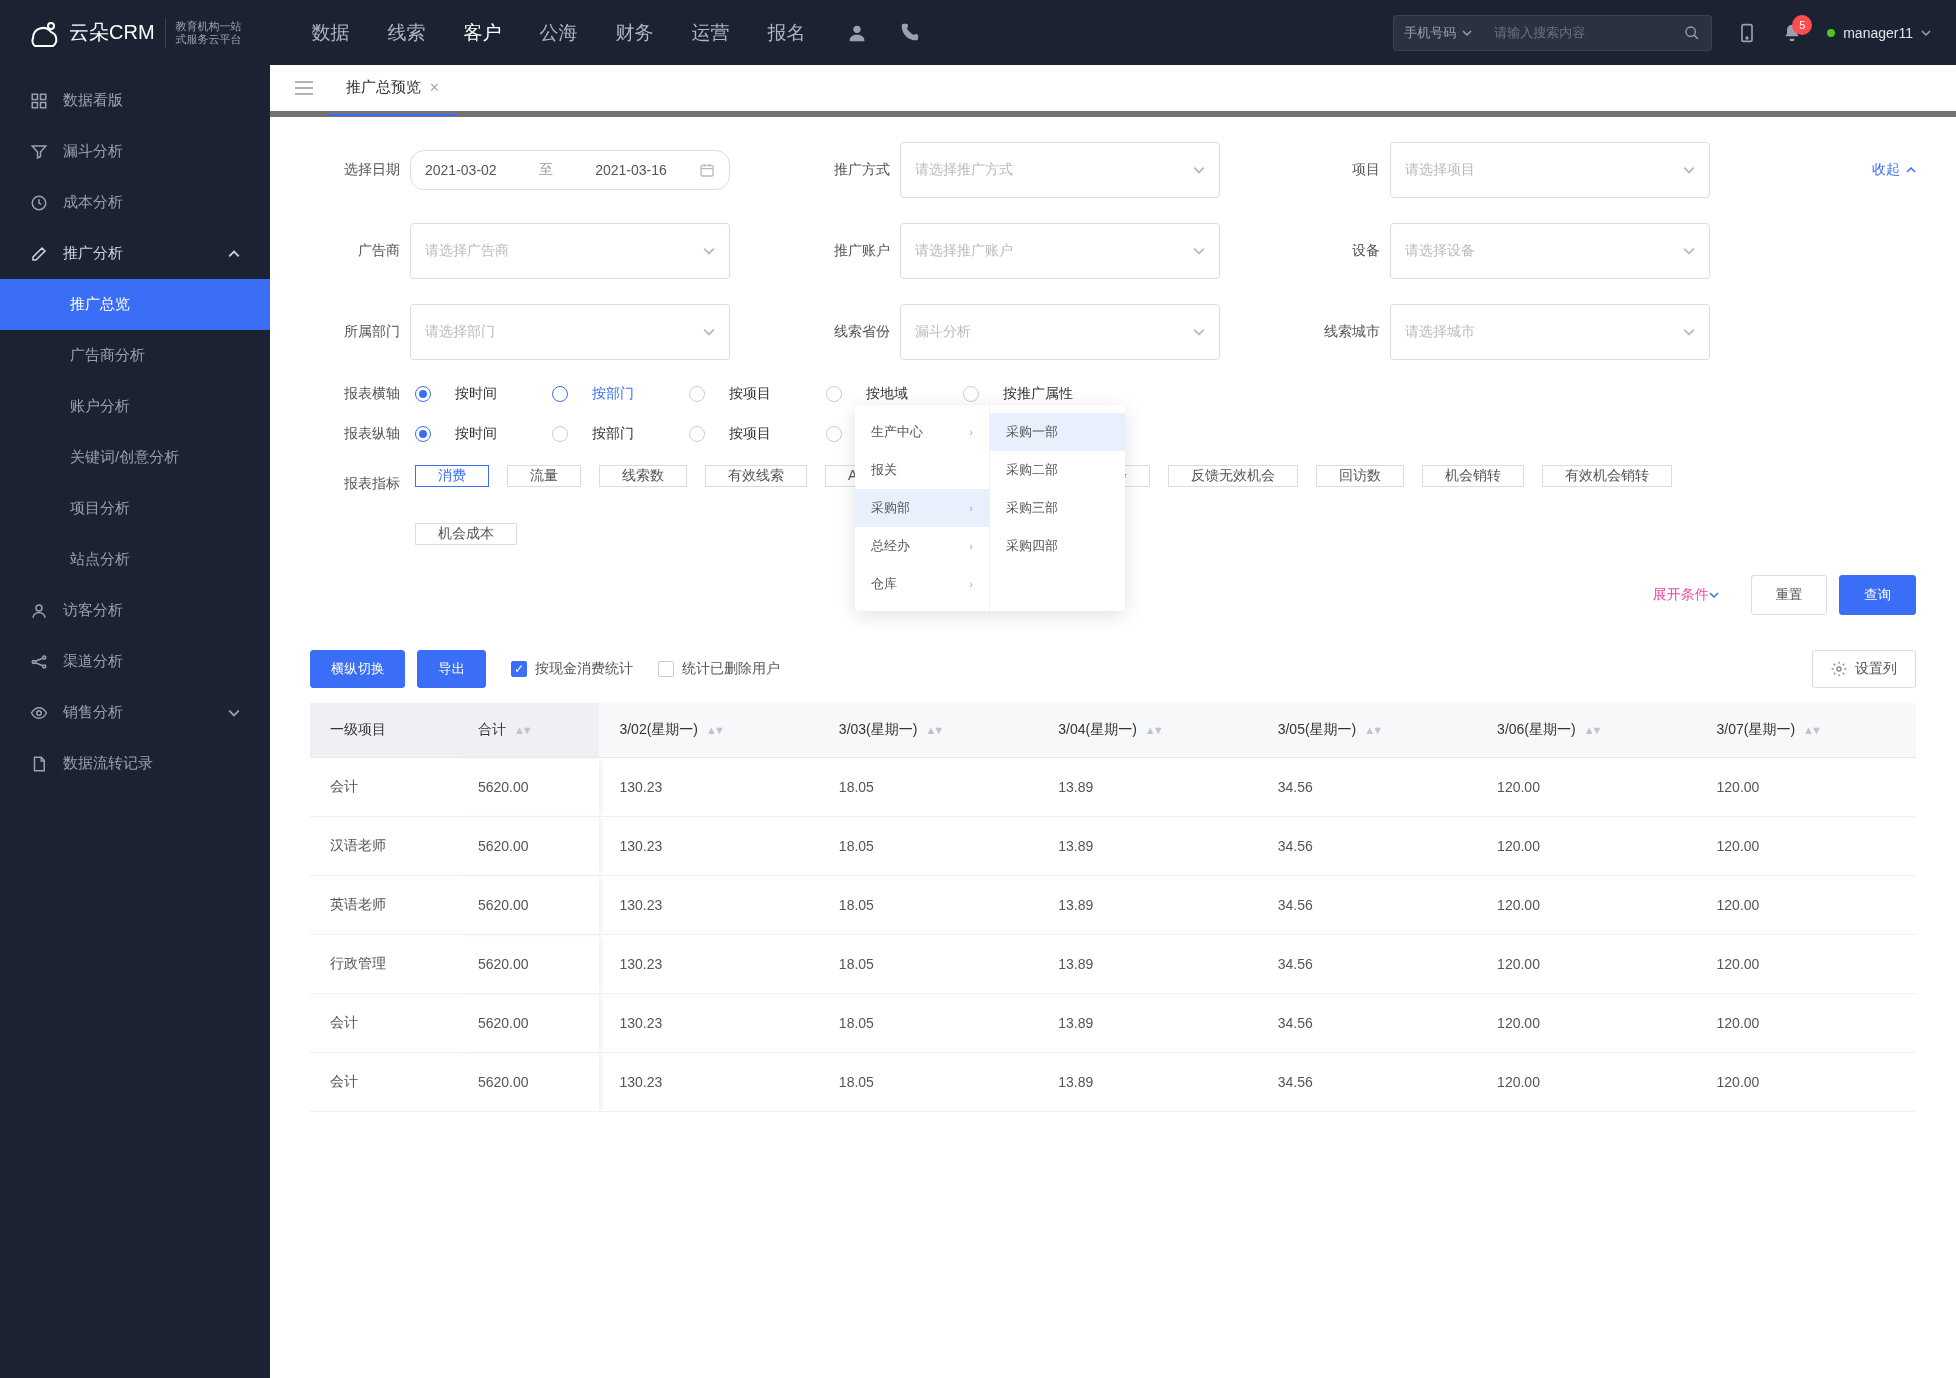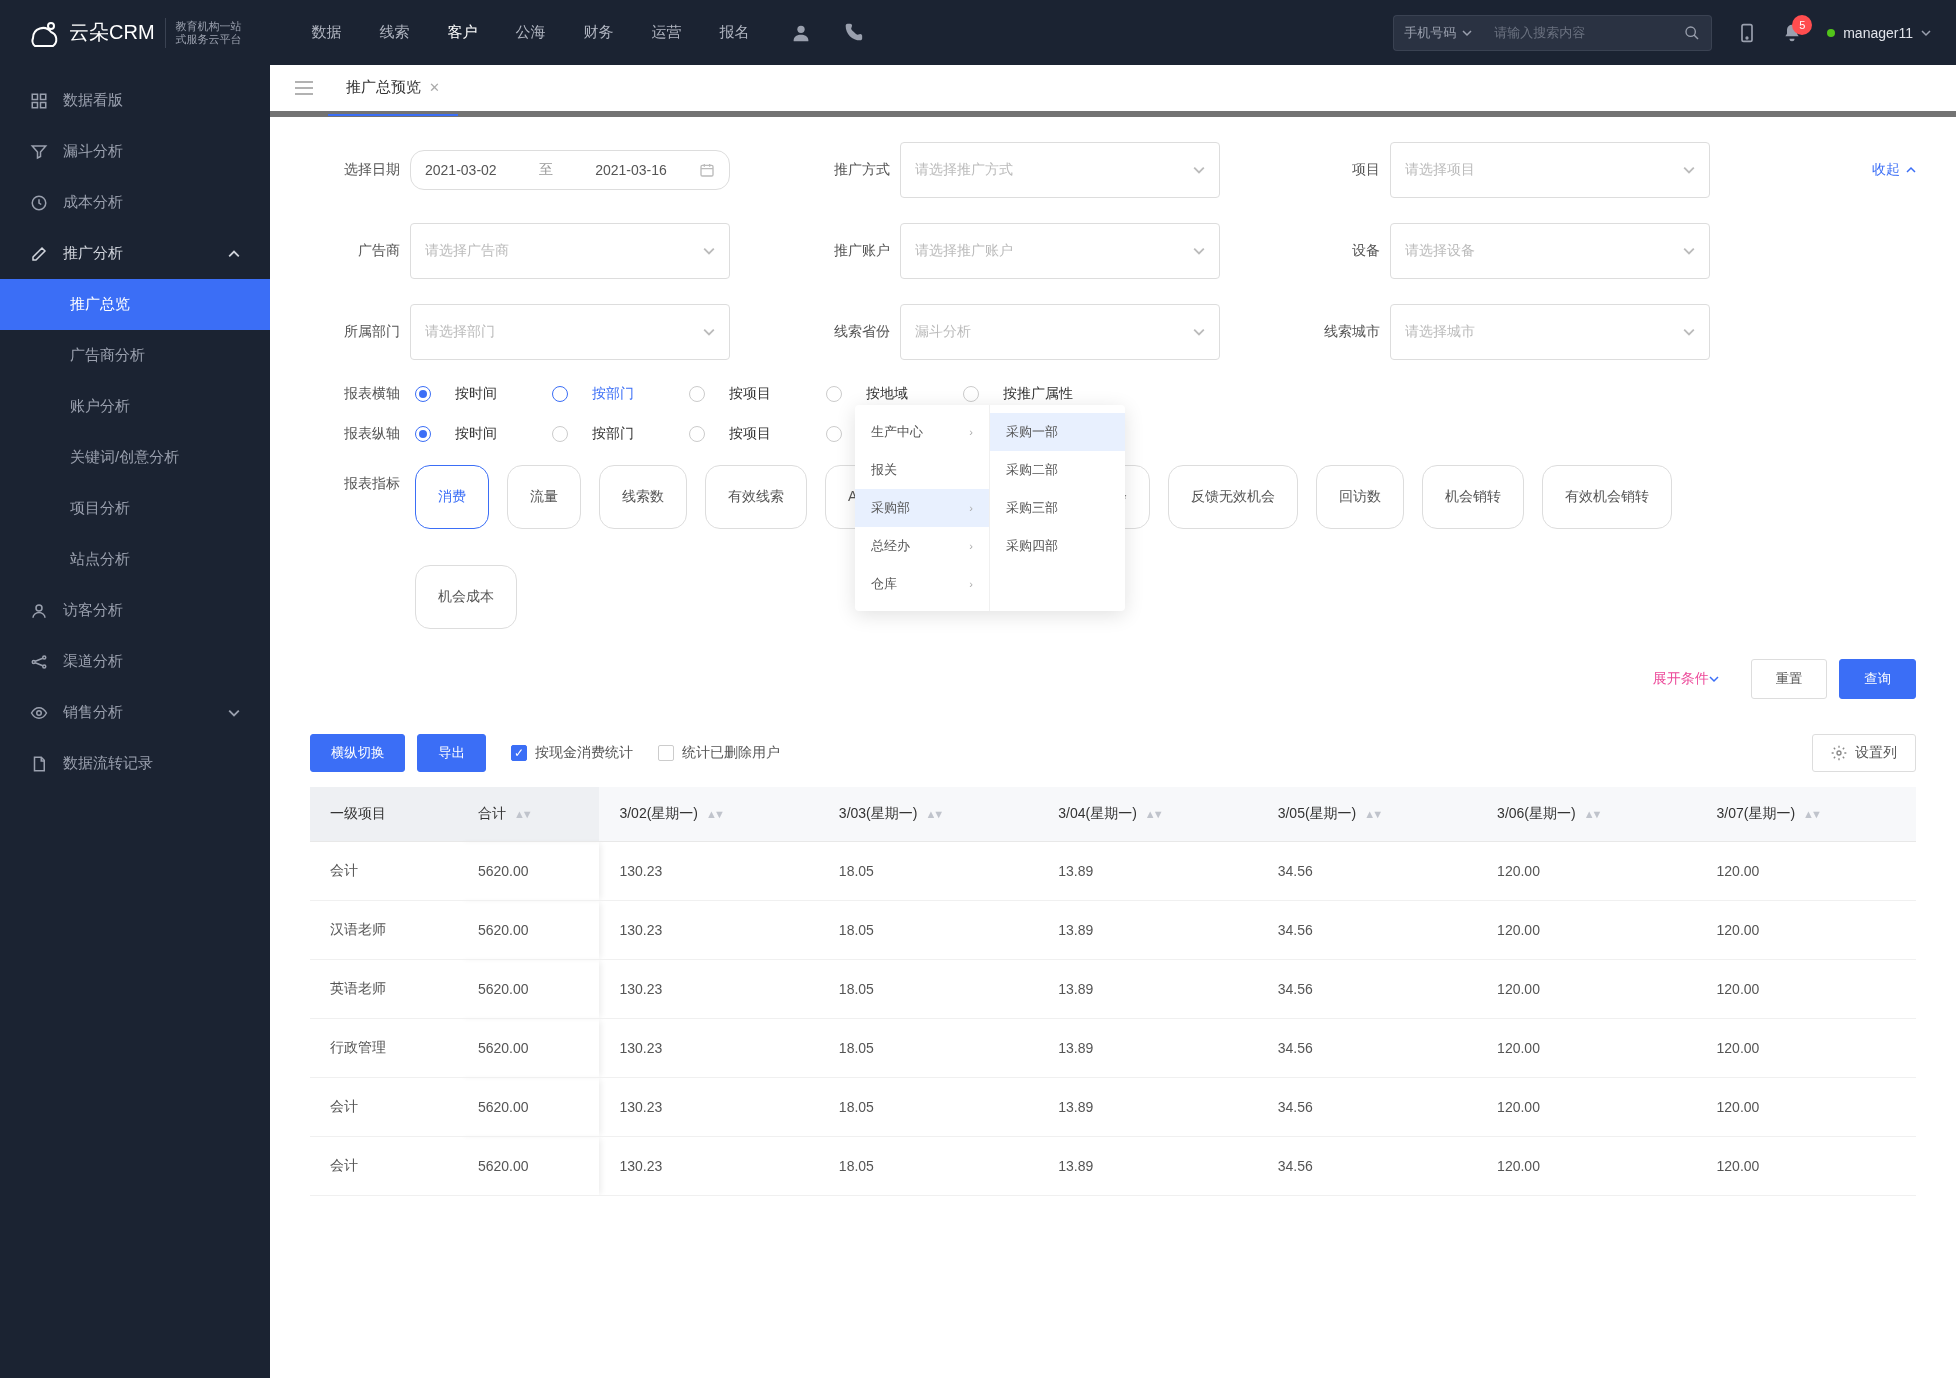--- a/index.html
+++ b/index.html
@@ -7,21 +7,21 @@
 
 
 .header { background: #1b2332; height: 65px; display: flex; align-items: center; padding: 0 25px; color: #b0b5c0; }
 .logo-area { display: flex; align-items: center; gap: 10px; }
 .logo-svg { width: 34px; height: 30px; }
 .logo-text { display: flex; align-items: center; gap: 10px; }
 .brand { font-size: 20px; color: #fff; font-weight: 500; }
 .divider-v { width: 1px; height: 30px; background: #3a4252; }
 .tagline { font-size: 11px; line-height: 13px; color: #9aa0ae; }
 .nav { display: flex; gap: 38px; margin-left: 70px; }
-.nav-item { color: #b0b5c0; cursor: pointer; font-size: 15px; }
+.nav-item { color: #b0b5c0; cursor: pointer; font-size: 19px; }
 .nav-item.active { color: #fff; font-weight: 500; }
 .header-icons { display: flex; gap: 30px; margin-left: 40px; }
 .hicon { color: #9aa0ae; cursor: pointer; }
 .search-wrap { margin-left: auto; display: flex; align-items: center; gap: 25px; }
 .search-select { background: #2a3242; border: 1px solid #3a4252; border-radius: 4px 0 0 4px; height: 36px; display: flex; align-items: center; padding: 0 10px; color: #9aa0ae; font-size: 13px; border-right: none; }
 .search-box { display: flex; align-items: center; }
 .search-input { background: #2a3242; border: 1px solid #3a4252; border-radius: 0 4px 4px 0; height: 36px; width: 230px; padding: 0 12px; color: #fff; outline: none; font-size: 13px; border-left: none; }
 .search-input::placeholder { color: #6b7280; }
 .search-icon-wrap { position: relative; }
 .search-icon-abs { position: absolute; right: 12px; top: 50%; transform: translateY(-50%); color: #9aa0ae; }
@@ -70,21 +70,21 @@
 
 .cascade { position: absolute; left: 545px; top: 20px; display: flex; box-shadow: 0 4px 20px rgba(0,0,0,0.12); border-radius: 4px; background: #fff; z-index: 10; }
 .cascade-col { width: 135px; padding: 8px 0; }
 .cascade-col:first-child { border-right: 1px solid #f0f0f0; }
 .cascade-item { display: flex; align-items: center; justify-content: space-between; padding: 10px 16px; color: #555; cursor: pointer; font-size: 13px; }
 .cascade-item.hl { background: #e8f0fe; }
 .cascade-arrow { color: #aaa; font-size: 11px; }
 
 
 .chips { display: flex; flex-wrap: wrap; gap: 18px; }
-.chip { border: 1px solid #ddd; border-radius: 15px; padding: 22px 22px; color: #555; cursor: pointer; background: #fff; }
+.chip { border: 1px solid #ddd; border-radius: 0; padding: 1px 22px; color: #555; cursor: pointer; background: #fff; }
 .chip.active { border-color: #3b6ef6; color: #3b6ef6; background: #fff; }
 
 
 .actions { display: flex; align-items: center; margin-top: 30px; }
 .expand-link { margin-left: auto; color: #ec4899; cursor: pointer; display: flex; align-items: center; gap: 0; margin-right: 20px; }
 .btn { border: 1px solid #ddd; border-radius: 3px; padding: 10px 24px; cursor: pointer; background: #fff; color: #555; margin-left: 12px; }
 .btn.primary { background: #3b6ef6; color: #fff; border-color: #3b6ef6; }
 .btn.small { padding: 9px 20px; }
 
 

